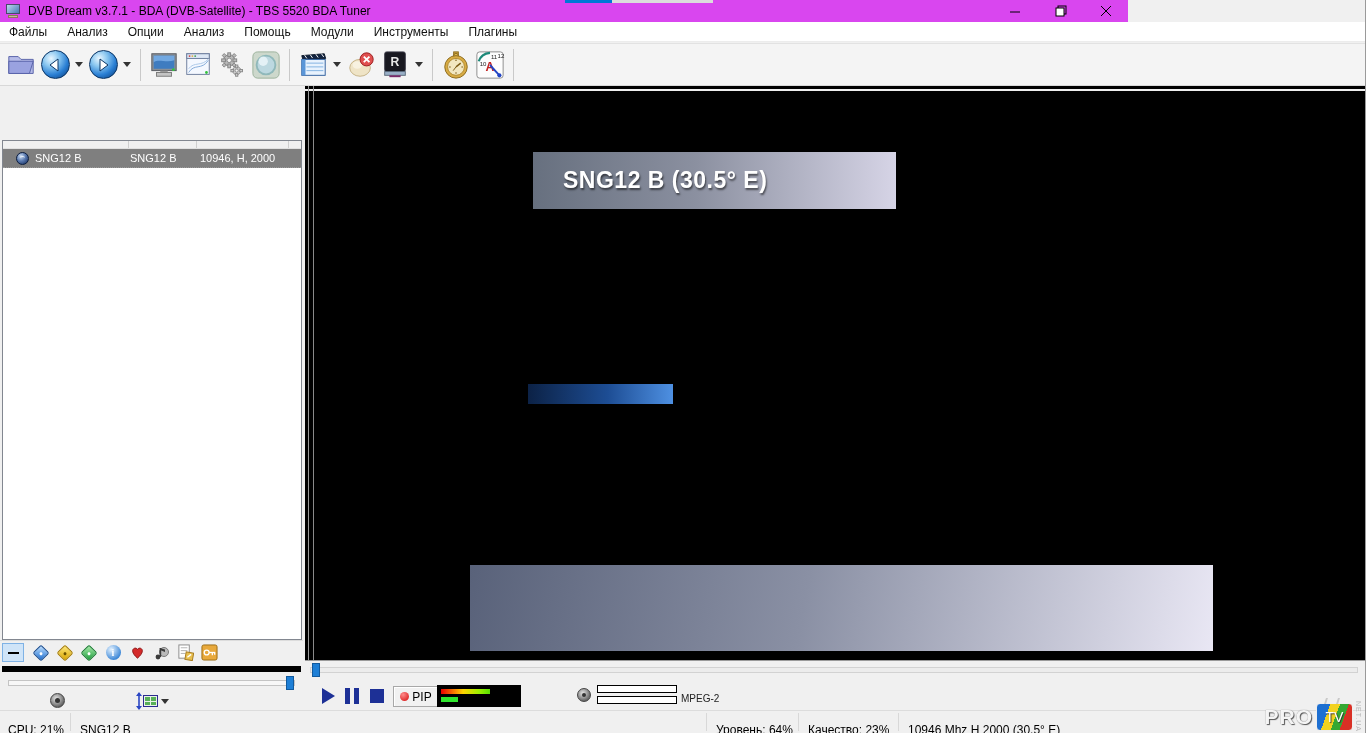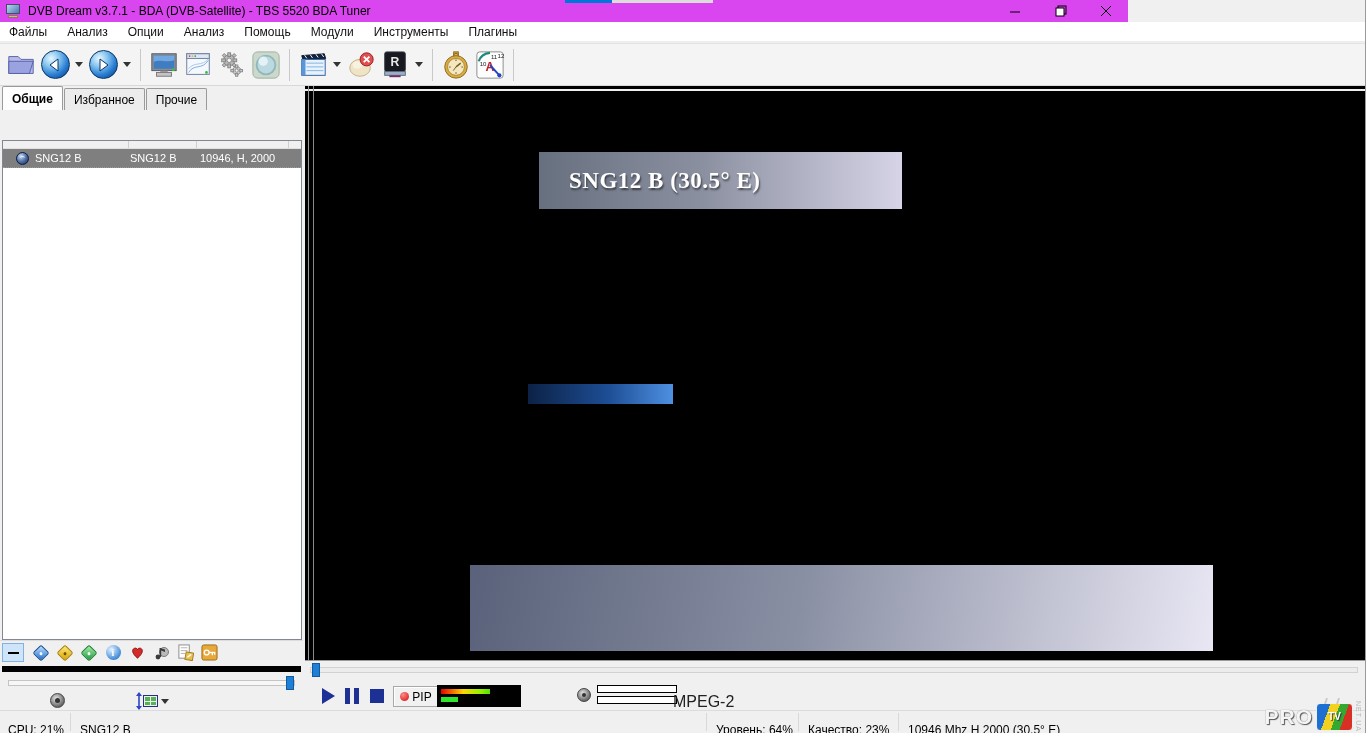--- a/index.html
+++ b/index.html
@@ -95,23 +95,23 @@
   .listpick { position:absolute; left:135px; top:0; display:flex; align-items:center; }
   .grid-ic { width:15px; height:12px; border:1px solid #2b2b8f; background:#e8f2e8; display:grid;
              grid-template-columns:1fr 1fr; gap:1px; padding:1px; }
   .grid-ic i { background:#58b058; }
 
   
   .video-area { position:absolute; left:305px; top:86px; width:1061px; height:574px; background:#000; }
   .video-area .topline { position:absolute; left:0; top:3px; width:100%; height:2px; background:#efefef; }
   .video-area .v1 { position:absolute; left:3px; top:0; width:1px; height:100%; background:#9a9a9a; }
   .video-area .v2 { position:absolute; left:8px; top:0; width:1px; height:100%; background:#8a8a8a; }
-  .banner { position:absolute; left:234px; top:66px; width:363px; height:57px;
+  .banner { position:absolute; left:228px; top:66px; width:363px; height:57px;
             background:linear-gradient(90deg,#67707f 0%, #8b90a0 45%, #d6d4e6 100%);
-            display:flex; align-items:center;font-family:Liberation Serif, serif; }
+            display:flex; align-items:center; }
   .banner-text { color:#fff; font-size:23px; font-weight:bold; padding-left:30px; letter-spacing:.5px;
                  text-shadow:1px 2px 2px rgba(0,0,0,.55); }
   .blue-bar { position:absolute; left:223px; top:298px; width:145px; height:20px;
               background:linear-gradient(90deg,#0c2246,#1d4d94 55%,#4e90e2); }
   .big-bar { position:absolute; left:165px; top:479px; width:743px; height:86px;
              background:linear-gradient(100deg,#59627a 0%, #8a90a4 45%, #e9e7f4 100%); }
 
   
   .player-bar { position:absolute; left:305px; top:660px; width:1061px; height:50px; background:#f0f0f0;
                 border-top:1px solid #9a9a9a; }
@@ -129,38 +129,38 @@
              justify-content:center; gap:3px; font-size:12px; color:#000; }
   .pip-dot { width:9px; height:9px; border-radius:50%; background:radial-gradient(circle at 35% 30%, #ff8a8a, #e03030 70%); }
   .sig-box { position:absolute; left:132px; top:2px; width:84px; height:22px; background:#000; padding:4px 4px; }
   .sig-level { height:5px; background:linear-gradient(90deg,#e80000 0%, #ffd400 45%, #9cf000 78%, #58e000 100%); }
   .sig-quality { height:5px; margin-top:3px; background:#2ee62e; }
   .spk2 { position:absolute; left:272px; top:5px; width:14px; height:14px; border-radius:50%;
           background:radial-gradient(circle at 40% 35%, #e5e5e5, #6a6a6a 70%, #3a3a3a); border:1px solid #444; }
   .spk2::after{ content:""; position:absolute; left:4px; top:4px; width:4px; height:4px; border-radius:50%; background:#333; }
   .vu { position:absolute; left:292px; top:2px; width:80px; }
   .vu i { display:block; width:80px; height:8px; background:#fff; border:1px solid #000; margin-bottom:3px; }
-  .codec { position:absolute; left:368px; top:10px; font-size:16px; color:#222;text-align:right; }
+  .codec { position:absolute; left:376px; top:10px; font-size:10px; color:#222;text-align:right; }
 
   
   .statusbar { position:absolute; left:0; top:710px; width:1366px; height:23px; background:#f0f0f0;
                border-top:1px solid #dcdcdc; font-size:12px; color:#000; }
   .statusbar .seg { position:absolute; top:12px;text-align:right; }
   .statusbar .sep { position:absolute; top:2px; width:1px; height:18px; background:#d8d8d8; }
 
   
   .watermark { position:absolute; right:3px; bottom:1px; display:flex; align-items:center; z-index:20; }
   .wm-pro { font-size:21px; font-weight:900; color:rgba(252,252,252,.95); letter-spacing:1px;
             text-shadow:0 0 1px #666, 1px 1px 1px #555; }
   .wm-tv { width:37px; height:28px; margin-left:3px; border-radius:4px; position:relative;
            background:linear-gradient(110deg,#1d6fd1 0% 30%, #f2d21f 30% 52%, #35a832 52% 72%, #d93025 72% 100%);
            border:1px solid #eee; display:flex; align-items:center; justify-content:center; }
   .wm-tv::before { content:""; position:absolute; left:8px; top:-6px; width:10px; height:6px;
                    border-left:2px solid #c9c9c9; border-right:2px solid #c9c9c9; transform:skewX(-18deg); }
-  .wm-tv-label { color:#fff; font-size:10px; font-weight:700; text-shadow:1px 1px 1px #333; }
+  .wm-tv-label { color:#fff; font-size:14px; font-weight:400; text-shadow:1px 1px 1px #333; }
   .wm-net { writing-mode:vertical-rl; font-size:7px; color:#b9b9b9; margin-left:2px; letter-spacing:1px; }
 </style>
 </head>
 <body>
 
 <div class="titlebar">
   <div class="app-icon">
       <div class="scr"></div>
       <div class="base"></div>
     </div>
@@ -337,25 +337,20 @@
       <text x="5" y="17" font-size="6.5" fill="#222">10</text>
       <text x="16" y="22" font-size="13" font-weight="bold" fill="#c42222" text-anchor="middle">A</text>
       <path d="M16 16 L26 27" stroke="#2244c4" stroke-width="2"></path>
       <circle cx="26" cy="27" r="2.2" fill="#2244c4"></circle>
     </svg>
   </div>
   <div class="tb-sep"></div>
 </div>
 
 <div class="left-panel">
-  <div class="tabs">
-    <div class="tab active">Общие</div>
-    <div class="tab">Избранное</div>
-    <div class="tab">Прочие</div>
-  </div>
   <div class="chan-list">
     <div class="chan-header">
       <div class="hcell" style="width:126px"></div>
       <div class="hcell" style="width:68px"></div>
       <div class="hcell" style="width:92px"></div>
     </div>
     <div class="chan-row">
       <div class="chan-ic"></div>
       <div class="cell-name">SNG12 B</div>
       <div class="cell-service">SNG12 B</div>

